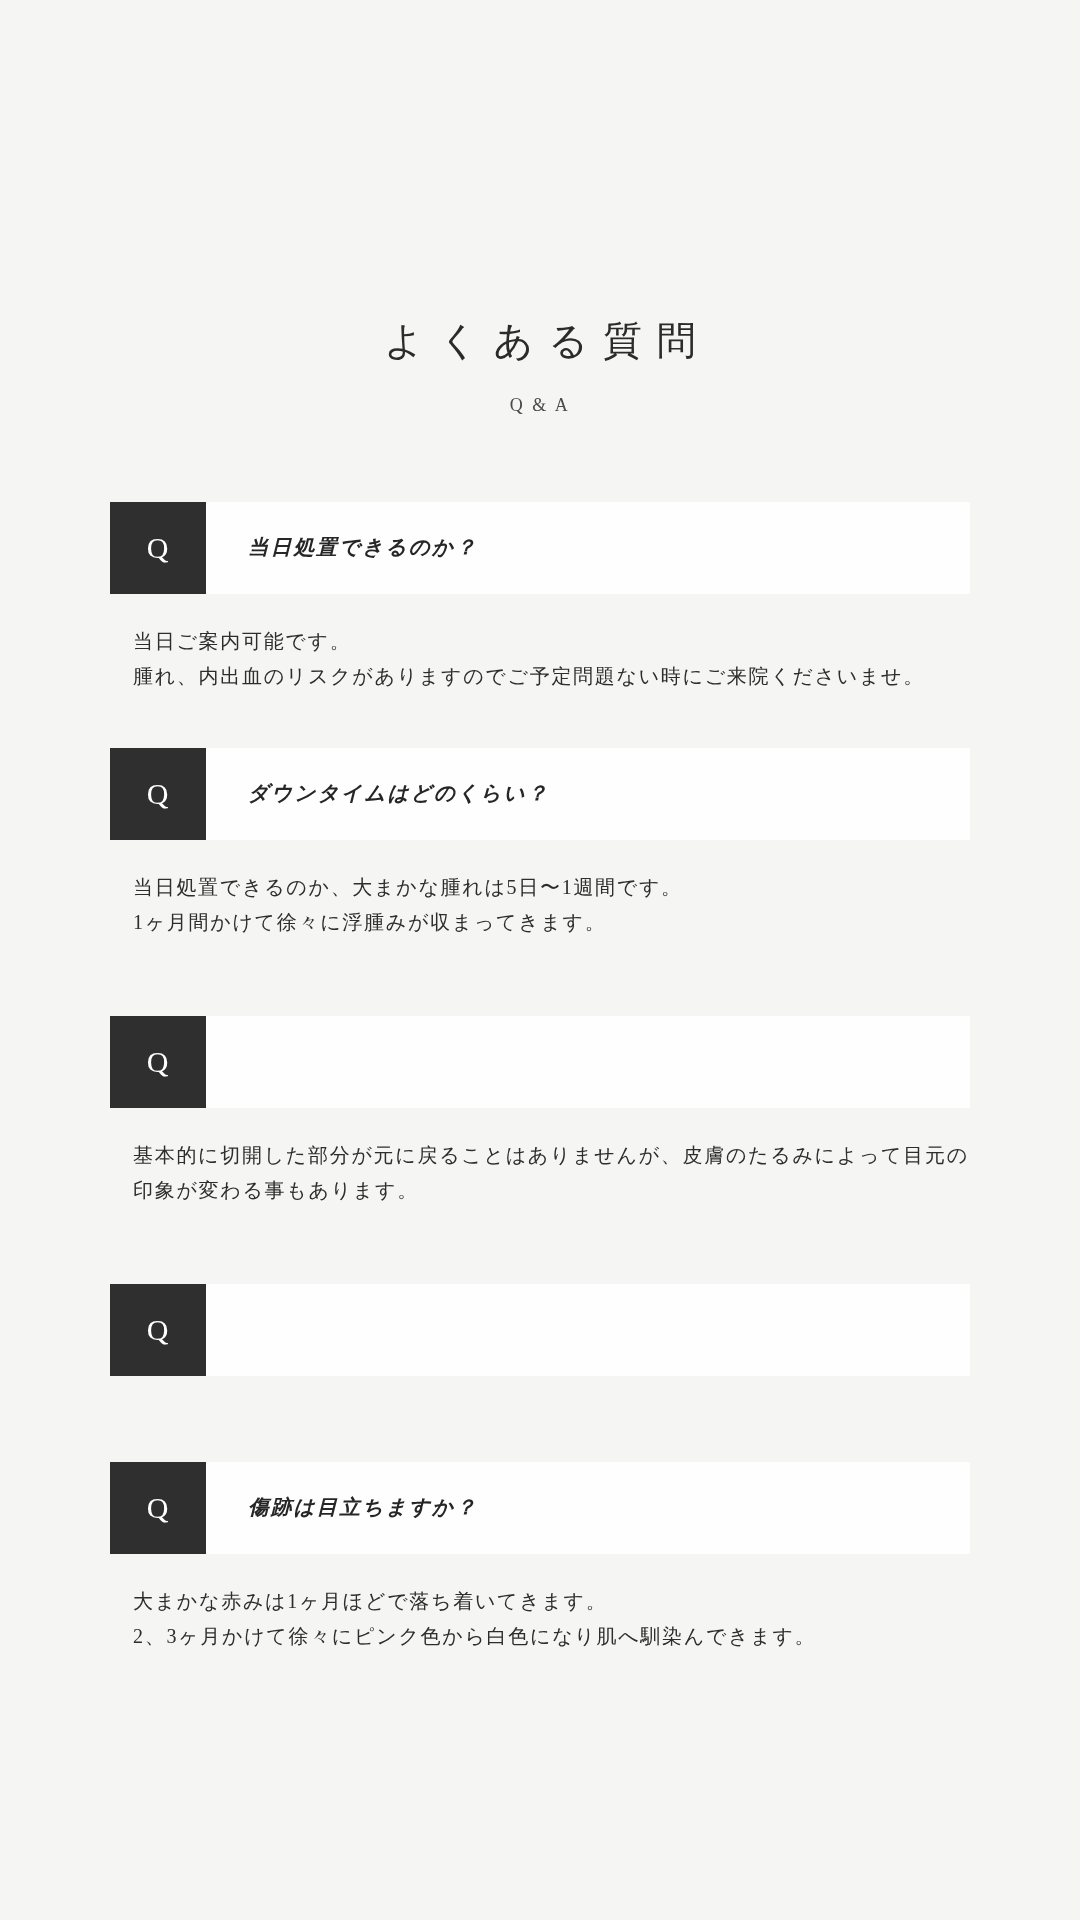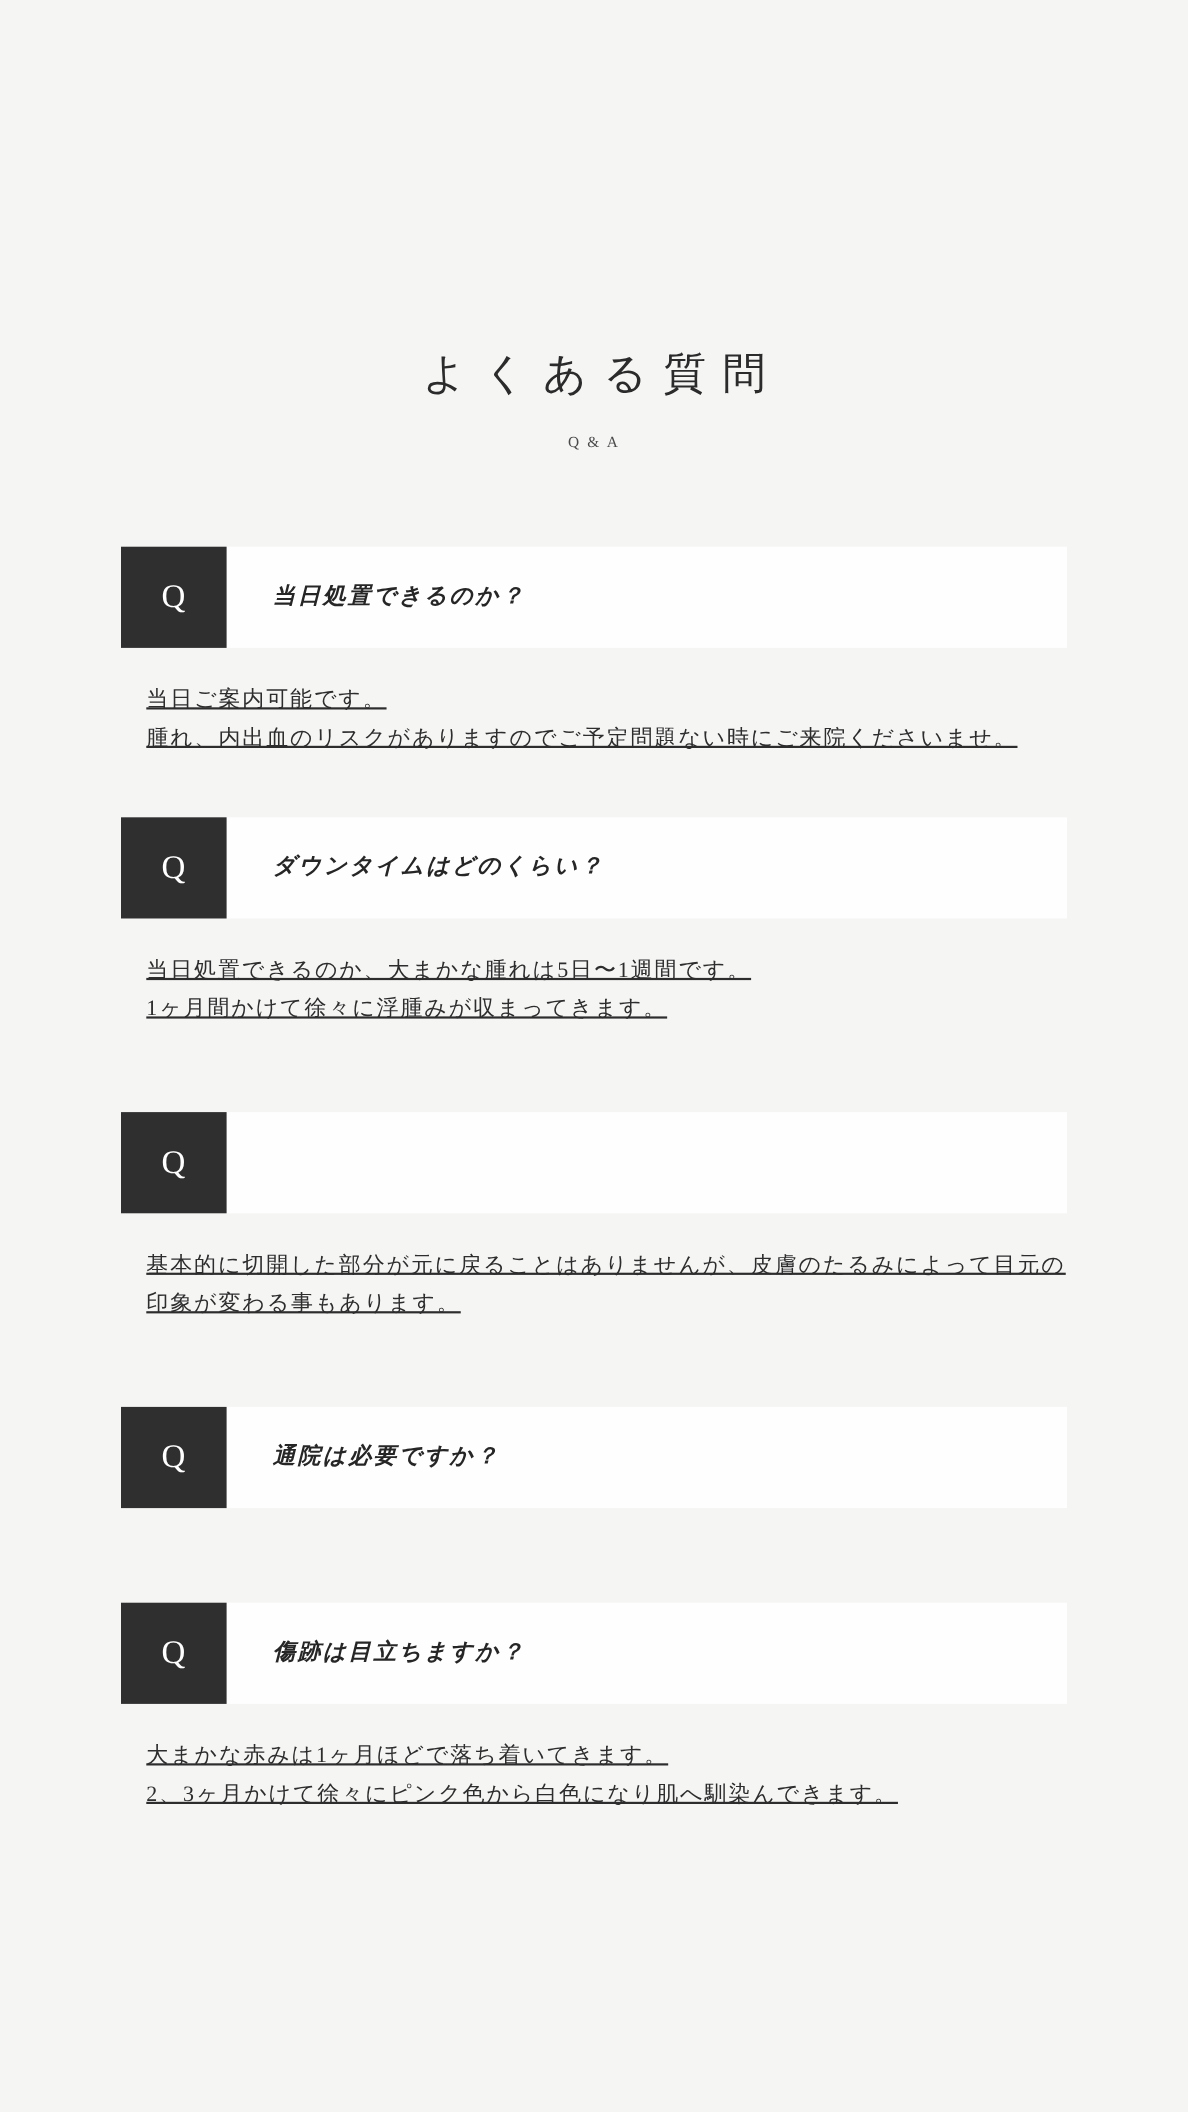--- a/index.html
+++ b/index.html
@@ -34,21 +34,21 @@
     letter-spacing: 0.38em;
     text-indent: 0.38em;
     color: #2b2b2b;
     font-weight: 400;
     line-height: 1.2;
     margin: 0;
   }
   .page-subtitle {
     margin: 30px 0 0 0;
     font-family: "Liberation Serif", "DejaVu Serif", serif;
-    font-size: 14px;
+    font-size: 18px;
     letter-spacing: 0.14em;
     color: #4a4a4a;
     font-weight: 400;
   }
 
   
   .faq-list {
     margin: 0;
     padding: 0;
     list-style: none;
@@ -97,21 +97,20 @@
 
   .faq-a {
     width: 840px;
     margin: 30px 0 0 133px;
     font-family: "Liberation Serif", "DejaVu Serif", serif;
     font-size: 20px;
     letter-spacing: 0.085em;
     line-height: 1.75;
     color: #2d2d2d;
     white-space: pre-line;
-    text-decoration: underline;
   }
 
   
   .gap-0 { height: 86px; }
   .gap-1 { height: 54px; }
   .gap-2 { height: 76px; }
   .gap-3 { height: 76px; }
   .gap-4 { height: 86px; }
   .bottom-pad { height: 120px; }
 </style>
@@ -156,21 +155,20 @@
         <div class="q-badge">Q</div>
       </div>
       <div class="faq-a">基本的に切開した部分が元に戻ることはありませんが、皮膚のたるみによって目元の印象が変わる事もあります。</div>
     </li>
 
     <div class="gap-3"></div>
 
     <li class="faq-item">
       <div class="faq-q-row">
         <div class="q-badge">Q</div>
-        <div class="q-text">通院は必要ですか？</div>
       </div>
     </li>
 
     <div class="gap-4"></div>
 
     <li class="faq-item">
       <div class="faq-q-row">
         <div class="q-badge">Q</div>
         <div class="q-text">傷跡は目立ちますか？</div>
       </div>

